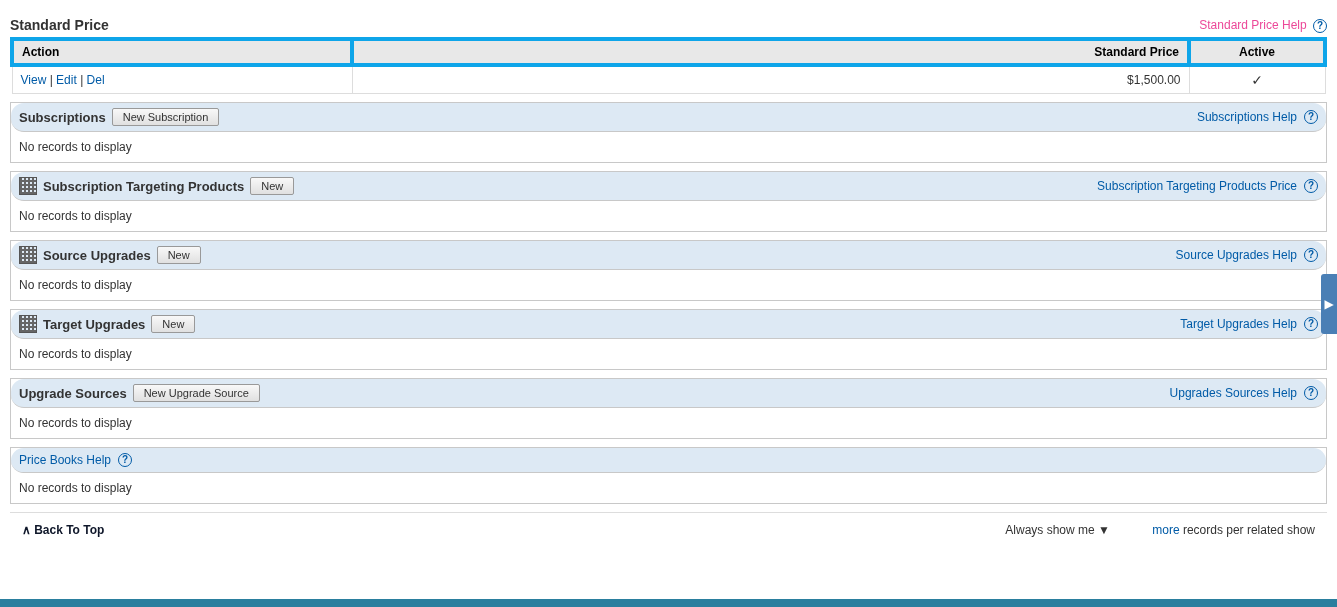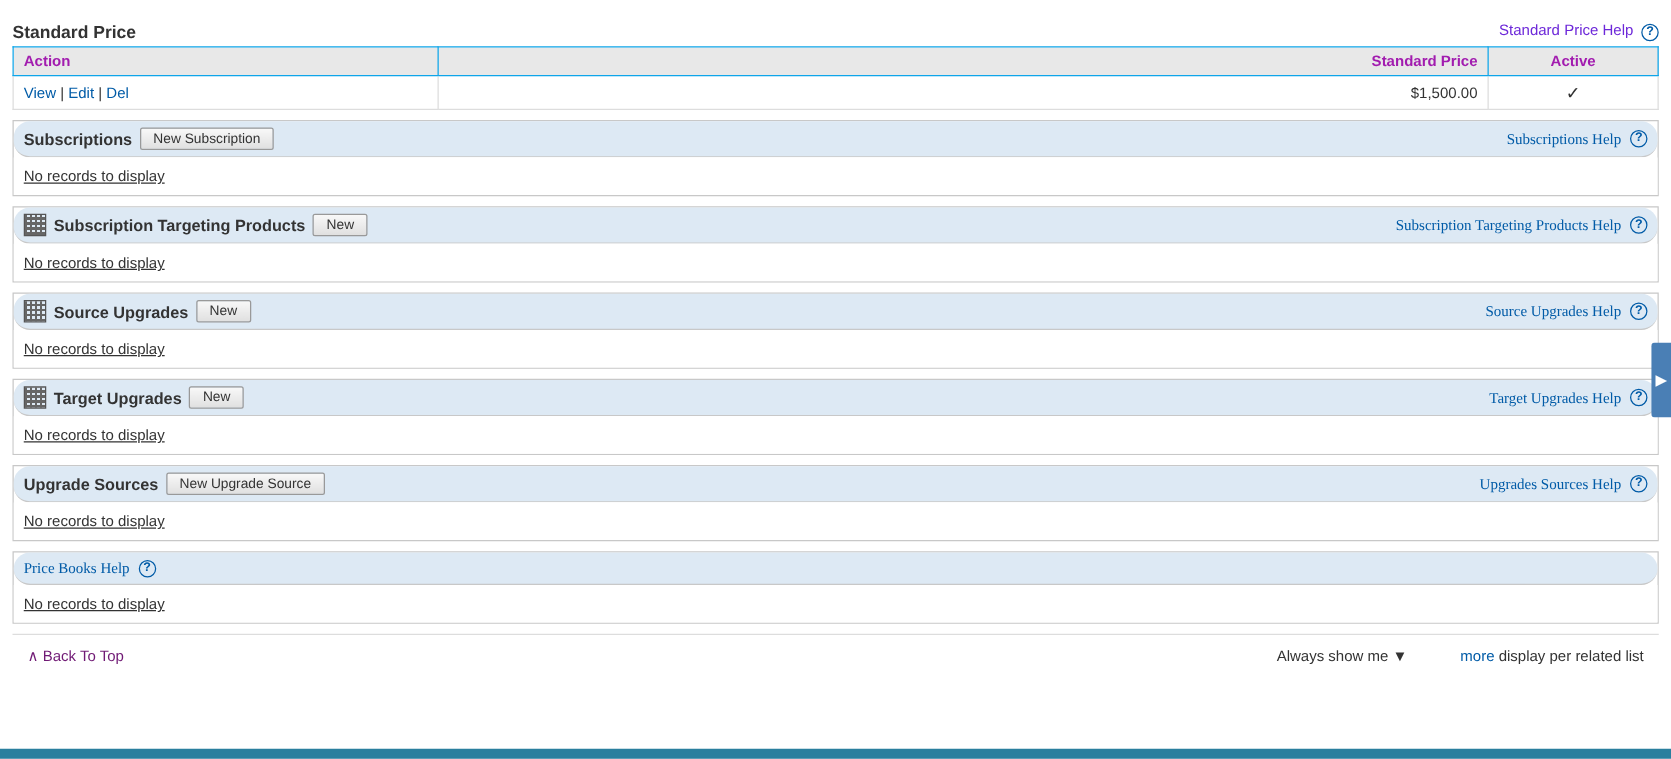--- a/index.html
+++ b/index.html
@@ -27,21 +27,21 @@
       justify-content: space-between;
       align-items: center;
       padding-bottom: 4px;
     }
     .standard-price-title {
       font-weight: bold;
       font-size: 14px;
       color: #333;
     }
     .standard-price-help-link {
-      color: #6d28d9;
+      color: #ec4899;
       text-decoration: none;
       font-size: 12px;
     }
     .help-icon {
       display: inline-block;
       width: 14px;
       height: 14px;
       border-radius: 50%;
       border: 1px solid #015ba7;
       color: #015ba7;
@@ -54,26 +54,26 @@
     }
 
     
     .data-table {
       width: 100%;
       border-collapse: collapse;
       background: #fff;
     }
     .data-table th {
       background: #e8e8e8;
-      border: 1px solid #0ea5e9;
+      border: 4px solid #0ea5e9;
       padding: 4px 8px;
       font-weight: bold;
       font-size: 12px;
       text-align: left;
-      color: #a21caf;
+      color: #000000;
     }
     .data-table th.right {
       text-align: right;
     }
     .data-table th.center {
       text-align: center;
     }
     .data-table td {
       border: 1px solid #ddd;
       padding: 5px 8px;
@@ -118,42 +118,40 @@
     }
     .section-header-right {
       display: flex;
       align-items: center;
       gap: 4px;
     }
     .section-help-link {
       color: #015ba7;
       text-decoration: none;
       font-size: 12px;
-      font-family: Liberation Serif, serif;
     }
     .btn-new {
       display: inline-block;
       padding: 2px 10px;
       font-size: 11px;
       border: 1px solid #999;
       background: linear-gradient(to bottom, #f8f8f8, #e0e0e0);
       color: #333;
       cursor: pointer;
       border-radius: 2px;
       text-decoration: none;
     }
     .section-content {
       padding: 8px;
       background: #fff;
     }
     .no-records {
       color: #333;
       font-size: 12px;
       padding: 4px 0;
-      text-decoration: underline;
     }
 
     
     .section-icon {
       display: inline-block;
       width: 18px;
       height: 18px;
       background:
         repeating-linear-gradient(
           0deg,
@@ -172,23 +170,24 @@
     .bottom-bar {
       display: flex;
       justify-content: space-between;
       align-items: center;
       padding: 10px 12px;
       background: #fff;
       border-top: 1px solid #ddd;
       margin: 8px 10px 0 10px;
     }
     .back-to-top {
-      color: #701a75;
-      text-decoration: none;
-      font-size: 12px;
+      color: #0f172a;
+      text-decoration: none;
+      font-size: 12px;
+      font-weight: bold;
     }
     .back-to-top::before {
       content: "∧ ";
     }
     .records-note {
       font-size: 12px;
       color: #333;
     }
     .records-note a {
       color: #015ba7;
@@ -285,21 +284,21 @@
         <div class="section-content"><span class="no-records">No records to display</span></div>
       </div>
       <div class="section-block">
         <div class="section-header">
           <div class="section-header-left">
             <span class="section-icon"></span>
             <span class="section-title">Subscription Targeting Products</span>
             <button class="btn-new">New</button>
           </div>
           <div class="section-header-right">
-            <a href="#" class="section-help-link">Subscription Targeting Products Help</a>
+            <a href="#" class="section-help-link">Subscription Targeting Products Price</a>
             <span class="help-icon">?</span>
           </div>
         </div>
         <div class="section-content"><span class="no-records">No records to display</span></div>
       </div>
       <div class="section-block">
         <div class="section-header">
           <div class="section-header-left">
             <span class="section-icon"></span>
             <span class="section-title">Source Upgrades</span>
@@ -349,21 +348,21 @@
         <div class="section-content"><span class="no-records">No records to display</span></div>
       </div>
     </div>
 
   <div class="bottom-bar">
     <a href="#" class="back-to-top">Back To Top</a>
     <div class="records-note">
       <span>Always show me</span>
       <span> ▼ </span>
       <a href="#">more</a>
-      <span> display per related list</span>
+      <span> records per related show</span>
     </div>
   </div>
 
 </div>
 
 <div class="sidebar-handle">
   <span class="sidebar-handle-arrow">▶</span>
 </div>
 
 <div class="teal-bar"></div>

